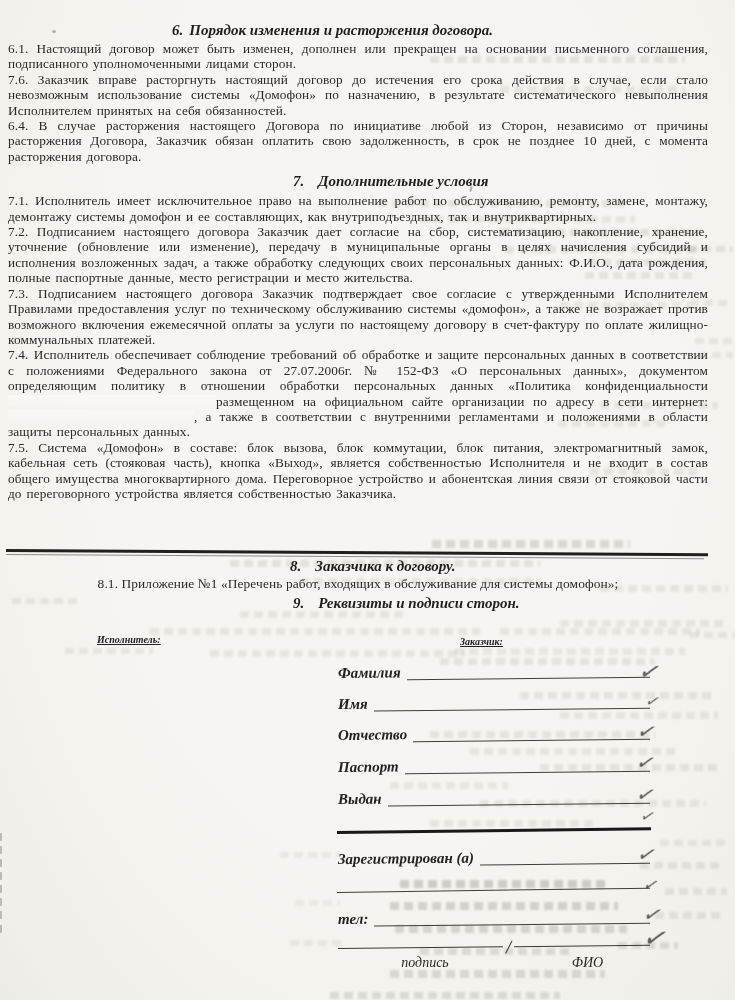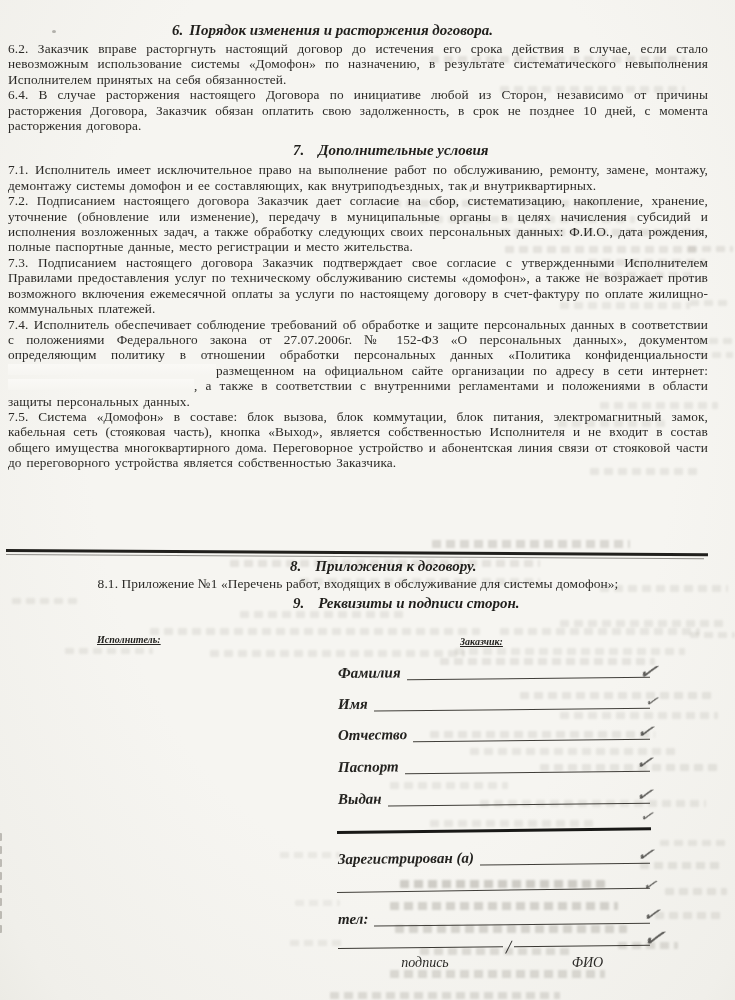--- a/index.html
+++ b/index.html
@@ -117,36 +117,37 @@
       <div class="ghost" style="left: 618px; top: 942px; width: 60px; height: 7px; opacity: 0.18;"></div>
       <div class="ghost" style="left: 390px; top: 970px; width: 215px; height: 8px; opacity: 0.2;"></div>
       <div class="ghost" style="left: 330px; top: 992px; width: 230px; height: 7px; opacity: 0.18;"></div>
       <div class="ghost" style="left: 640px; top: 862px; width: 80px; height: 7px; opacity: 0.13;"></div>
       <div class="ghost" style="left: 665px; top: 888px; width: 62px; height: 7px; opacity: 0.12;"></div>
       <div class="ghost" style="left: 655px; top: 912px; width: 70px; height: 7px; opacity: 0.12;"></div>
     </div>
 
   <div class="body-text">
     <h2 class="h h6"><span>6.</span><span class="ht">Порядок изменения и расторжения договора.</span></h2>
-    <p class="para">6.2. Заказчик вправе расторгнуть настоящий договор до истечения его срока действия в случае, если стало невозможным использование системы «Домофон» по назначению, в результате систематического невыполнения Исполнителем принятых на себя обязанностей.</p>
+    <p class="para">6.1. Настоящий договор может быть изменен, дополнен или прекращен на основании письменного соглашения, подписанного уполномоченными лицами сторон.</p>
+    <p class="para">7.6. Заказчик вправе расторгнуть настоящий договор до истечения его срока действия в случае, если стало невозможным использование системы «Домофон» по назначению, в результате систематического невыполнения Исполнителем принятых на себя обязанностей.</p>
     <p class="para">6.4. В случае расторжения настоящего Договора по инициативе любой из Сторон, независимо от причины расторжения Договора, Заказчик обязан оплатить свою задолженность, в срок не позднее 10 дней, с момента расторжения договора.</p>
 
     <h2 class="h h7"><span>7.</span><span class="ht">Дополнительные условия</span></h2>
     <p class="para">7.1. Исполнитель имеет исключительное право на выполнение работ по обслуживанию, ремонту, замене, монтажу, демонтажу системы домофон и ее составляющих, как внутриподъездных, так и внутриквартирных.</p>
     <p class="para">7.2. Подписанием настоящего договора Заказчик дает согласие на сбор, систематизацию, накопление, хранение, уточнение (обновление или изменение), передачу в муниципальные органы в целях начисления субсидий и исполнения возложенных задач, а также обработку следующих своих персональных данных: Ф.И.О., дата рождения, полные паспортные данные, место регистрации и место жительства.</p>
     <p class="para">7.3. Подписанием настоящего договора Заказчик подтверждает свое согласие с утвержденными Исполнителем Правилами предоставления услуг по техническому обслуживанию системы «домофон», а также не возражает против возможного включения ежемесячной оплаты за услуги по настоящему договору в счет-фактуру по оплате жилищно-коммунальных платежей.</p>
     <p class="para"><span>7.4. Исполнитель обеспечивает соблюдение требований об обработке и защите персональных данных в соответствии с положениями Федерального закона от 27.07.2006г. № 152-ФЗ «О персональных данных», документом определяющим политику в отношении обработки персональных данных «Политика конфиденциальности</span><span class="blank blank1"></span><span>размещенном на официальном сайте организации по адресу в сети интернет:</span><span class="blank blank2"></span><span>, а также в соответствии с внутренними регламентами и положениями в области защиты персональных данных.</span></p>
     <p class="para">7.5. Система «Домофон» в составе: блок вызова, блок коммутации, блок питания, электромагнитный замок, кабельная сеть (стояковая часть), кнопка «Выход», является собственностью Исполнителя и не входит в состав общего имущества многоквартирного дома. Переговорное устройство и абонентская линия связи от стояковой части до переговорного устройства является собственностью Заказчика.</p>
   </div>
 
   <div class="rule-strong"></div>
   <div class="rule-thin"></div>
 
   <div class="sec8">
-    <h2 class="h h8"><span>8.</span><span class="ht">Приложения к договору.</span></h2>
+    <h2 class="h h8"><span>8.</span><span class="ht">Заказчика к договору.</span></h2>
     <p class="plain">8.1. Приложение №1 «Перечень работ, входящих в обслуживание для системы домофон»;</p>
     <h2 class="h h9"><span>9.</span><span class="ht">Реквизиты и подписи сторон.</span></h2>
   </div>
 
   <div class="sig-head sig-exec">Исполнитель:</div>
   <div class="sig-head sig-cust">Заказчик:</div>
 
   <div class="row r-surname">
     <span class="lbl">Фамилия</span>
       <span class="ln"></span>

